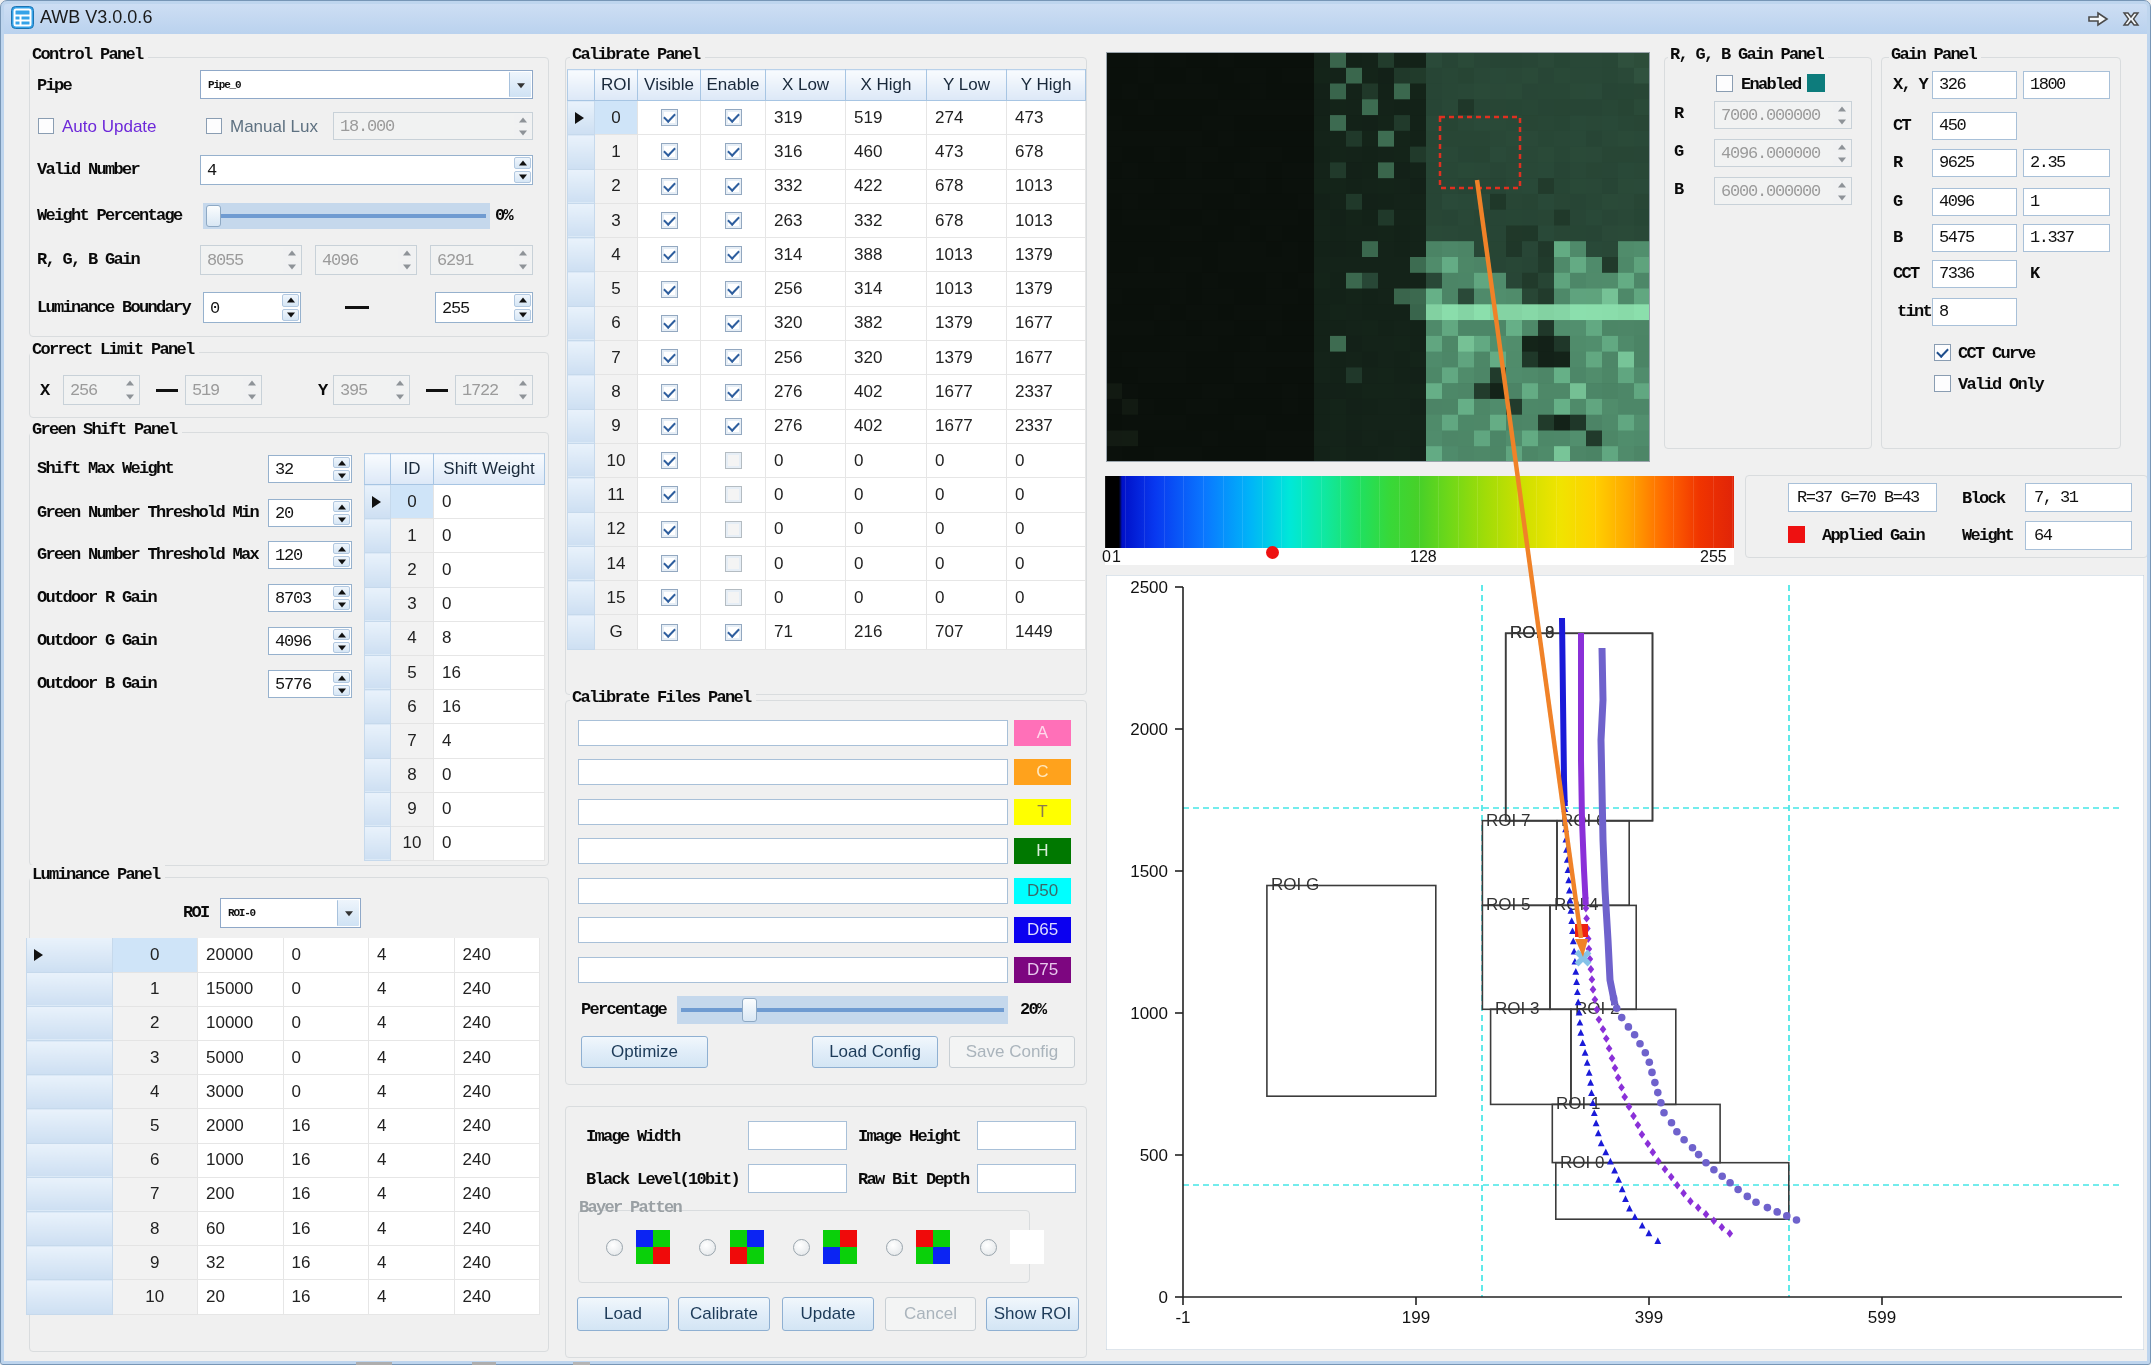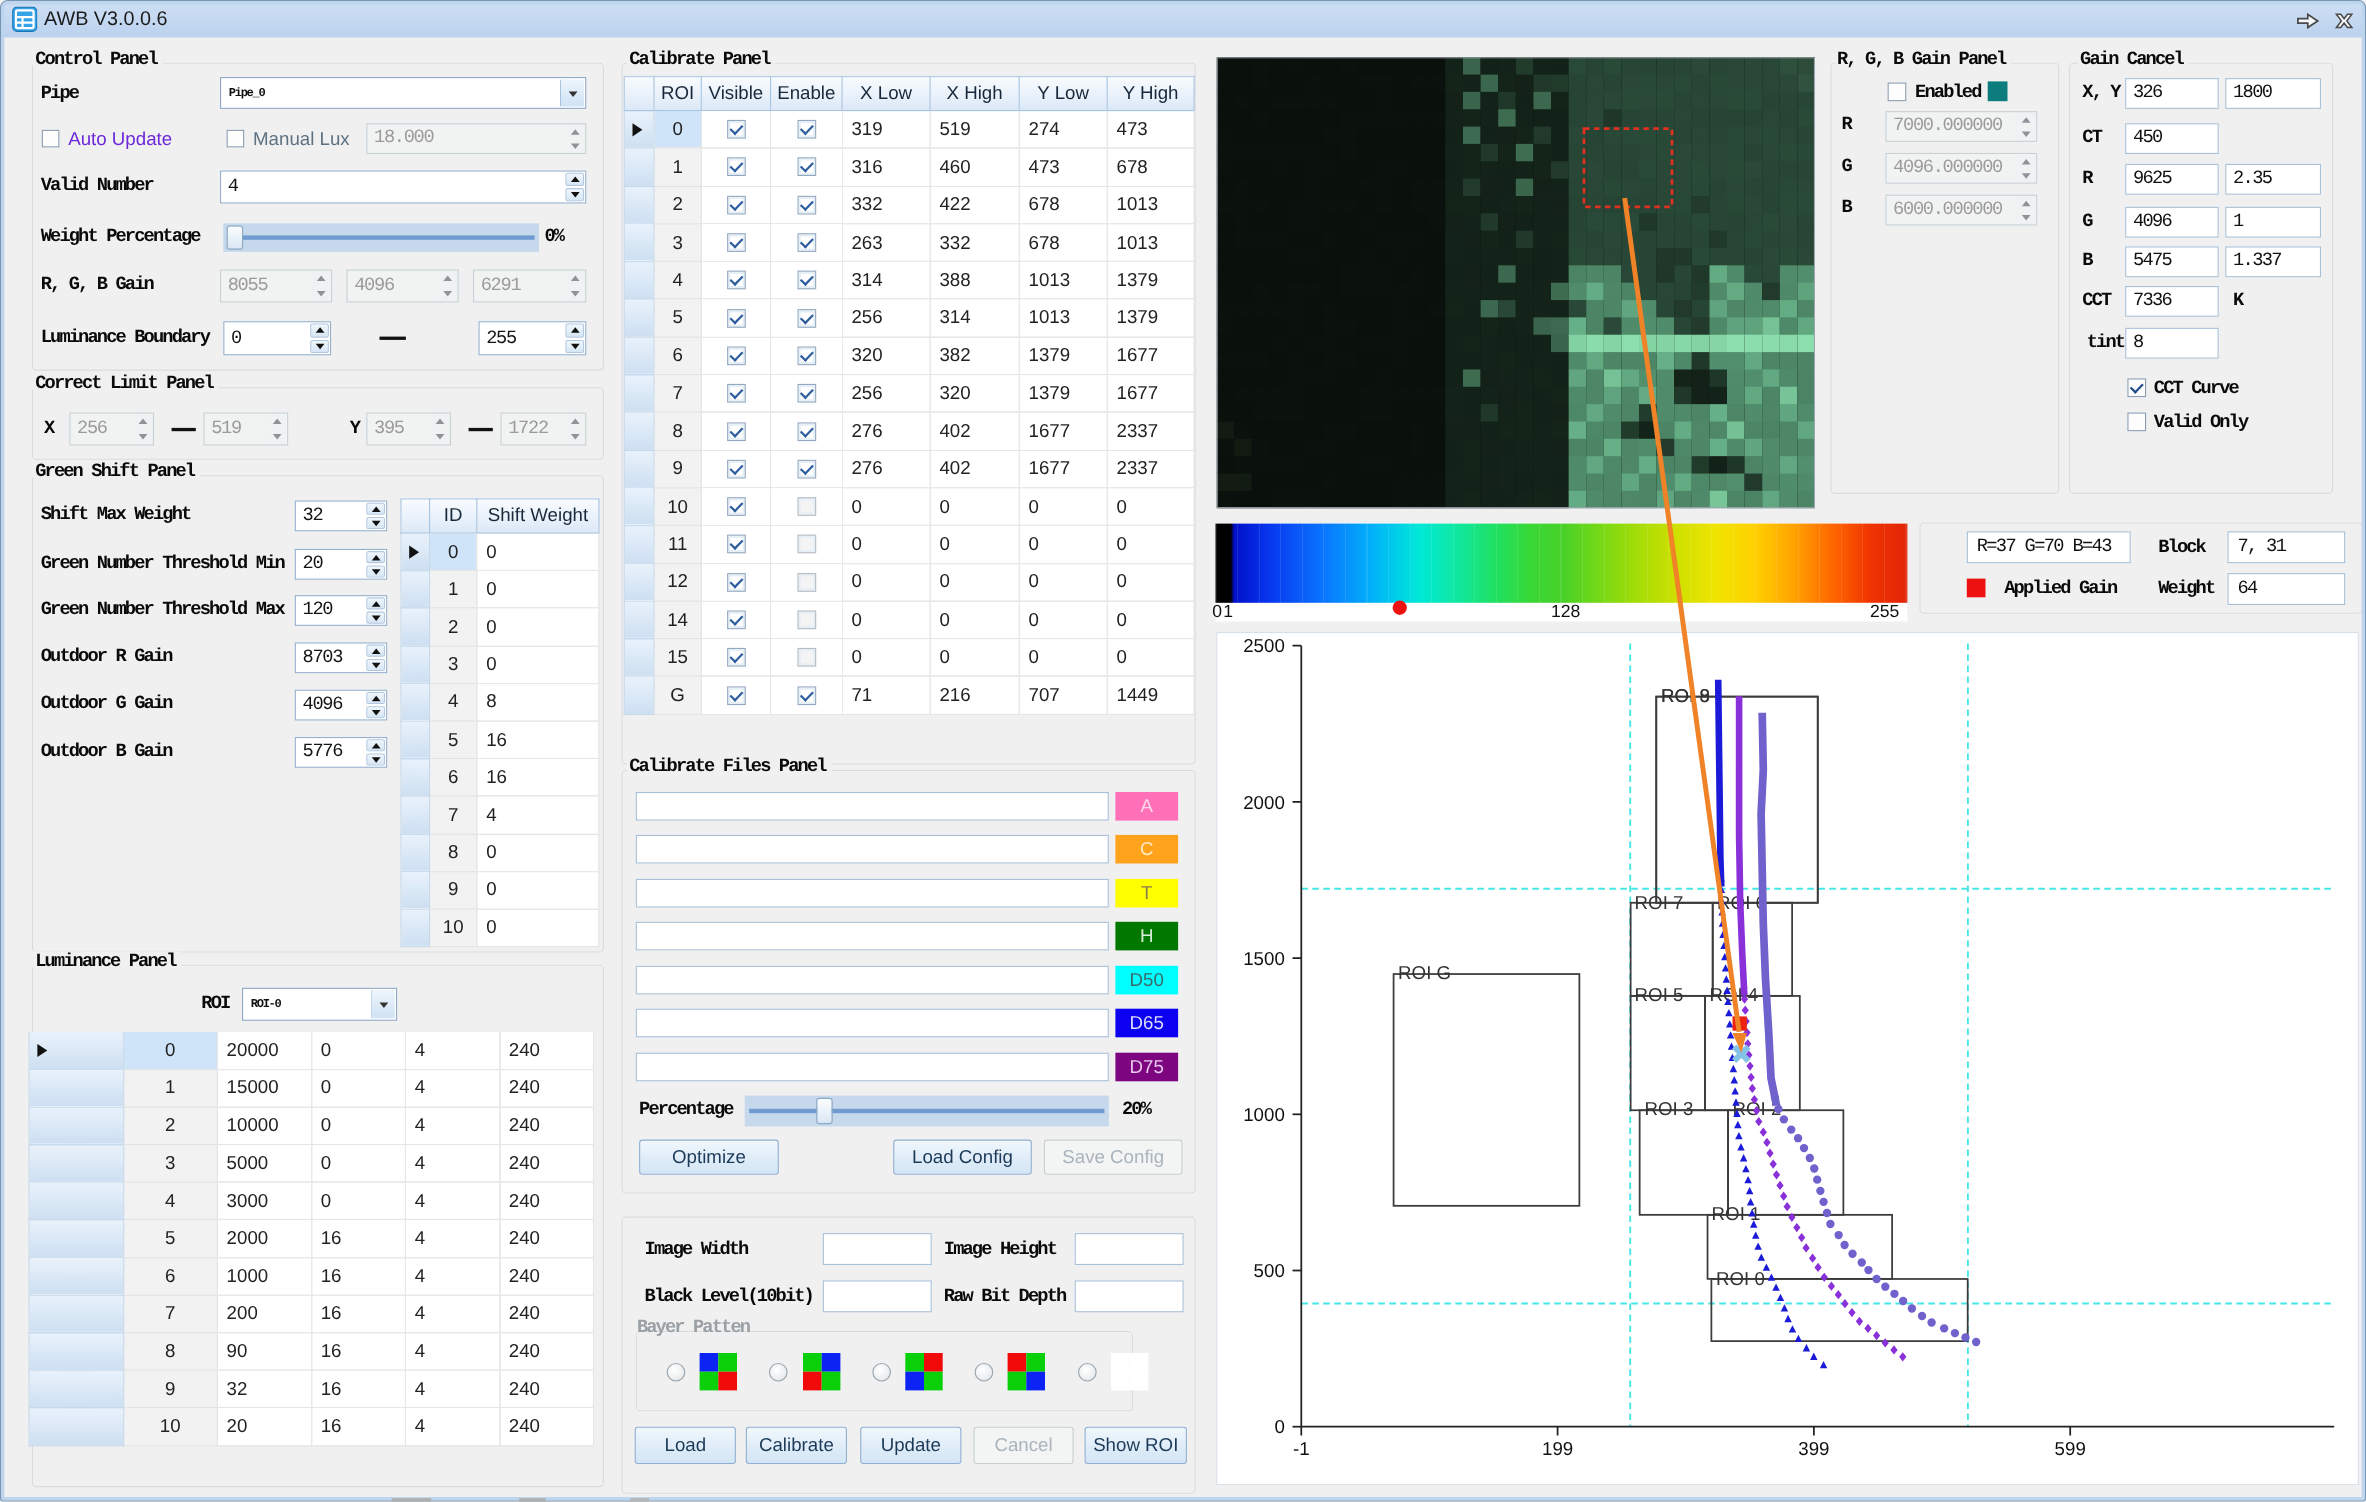--- a/index.html
+++ b/index.html
@@ -316,21 +316,21 @@
         <td class="csel"></td>
         <td class="cid" style="background:#f2f2f2">7</td>
         <td class="cd">200</td>
         <td class="cd">16</td>
         <td class="cd">4</td>
         <td class="cd">240</td>
       </tr>
       <tr style="height:34.2px">
         <td class="csel"></td>
         <td class="cid" style="background:#f2f2f2">8</td>
-        <td class="cd">90</td>
+        <td class="cd">60</td>
         <td class="cd">16</td>
         <td class="cd">4</td>
         <td class="cd">240</td>
       </tr>
       <tr style="height:34.2px">
         <td class="csel"></td>
         <td class="cid" style="background:#f2f2f2">9</td>
         <td class="cd">32</td>
         <td class="cd">16</td>
         <td class="cd">4</td>
@@ -1569,21 +1569,21 @@
     <i class="up"></i>
     <i class="dn"></i>
   </div>
 <div class="ml" style="left:1674px;top:180px">B</div>
 <div class="spin dis" style="left:1714px;top:177px;width:138px;height:28px">
     <span class="v ">6000.000000</span>
     <i class="up"></i>
     <i class="dn"></i>
   </div>
 <div class="grp" style="left:1881px;top:57px;width:240px;height:392px"></div>
-<div class="glab" style="left:1889px;top:45px">Gain Cancel</div>
+<div class="glab" style="left:1889px;top:45px">Gain Panel</div>
 <div class="ml" style="left:1893px;top:75px">X, Y</div>
 <div class="tbx" style="left:1932px;top:71px;width:85px;height:28px;line-height:26px;padding-left:6px">326</div>
 <div class="tbx" style="left:2023px;top:71px;width:87px;height:28px;line-height:26px;padding-left:6px">1800</div>
 <div class="ml" style="left:1893px;top:116px">CT</div>
 <div class="tbx" style="left:1932px;top:112px;width:85px;height:28px;line-height:26px;padding-left:6px">450</div>
 <div class="ml" style="left:1893px;top:153px">R</div>
 <div class="tbx" style="left:1932px;top:149px;width:85px;height:28px;line-height:26px;padding-left:6px">9625</div>
 <div class="tbx" style="left:2023px;top:149px;width:87px;height:28px;line-height:26px;padding-left:6px">2.35</div>
 <div class="ml" style="left:1893px;top:192px">G</div>
 <div class="tbx" style="left:1932px;top:188px;width:85px;height:28px;line-height:26px;padding-left:6px">4096</div>

